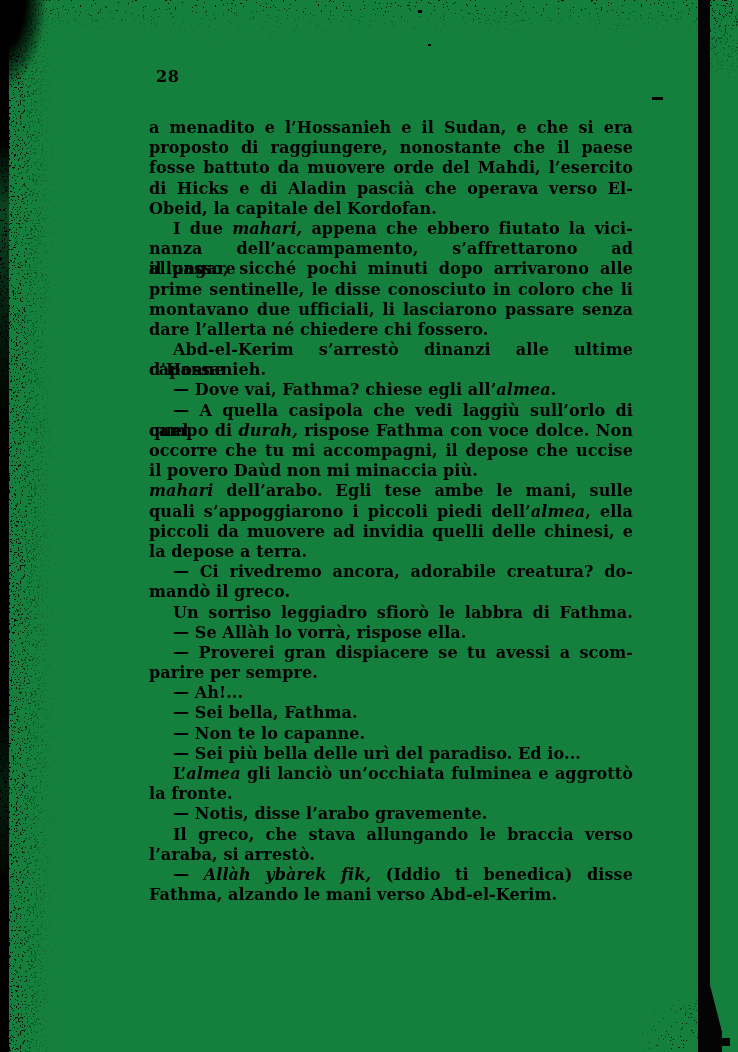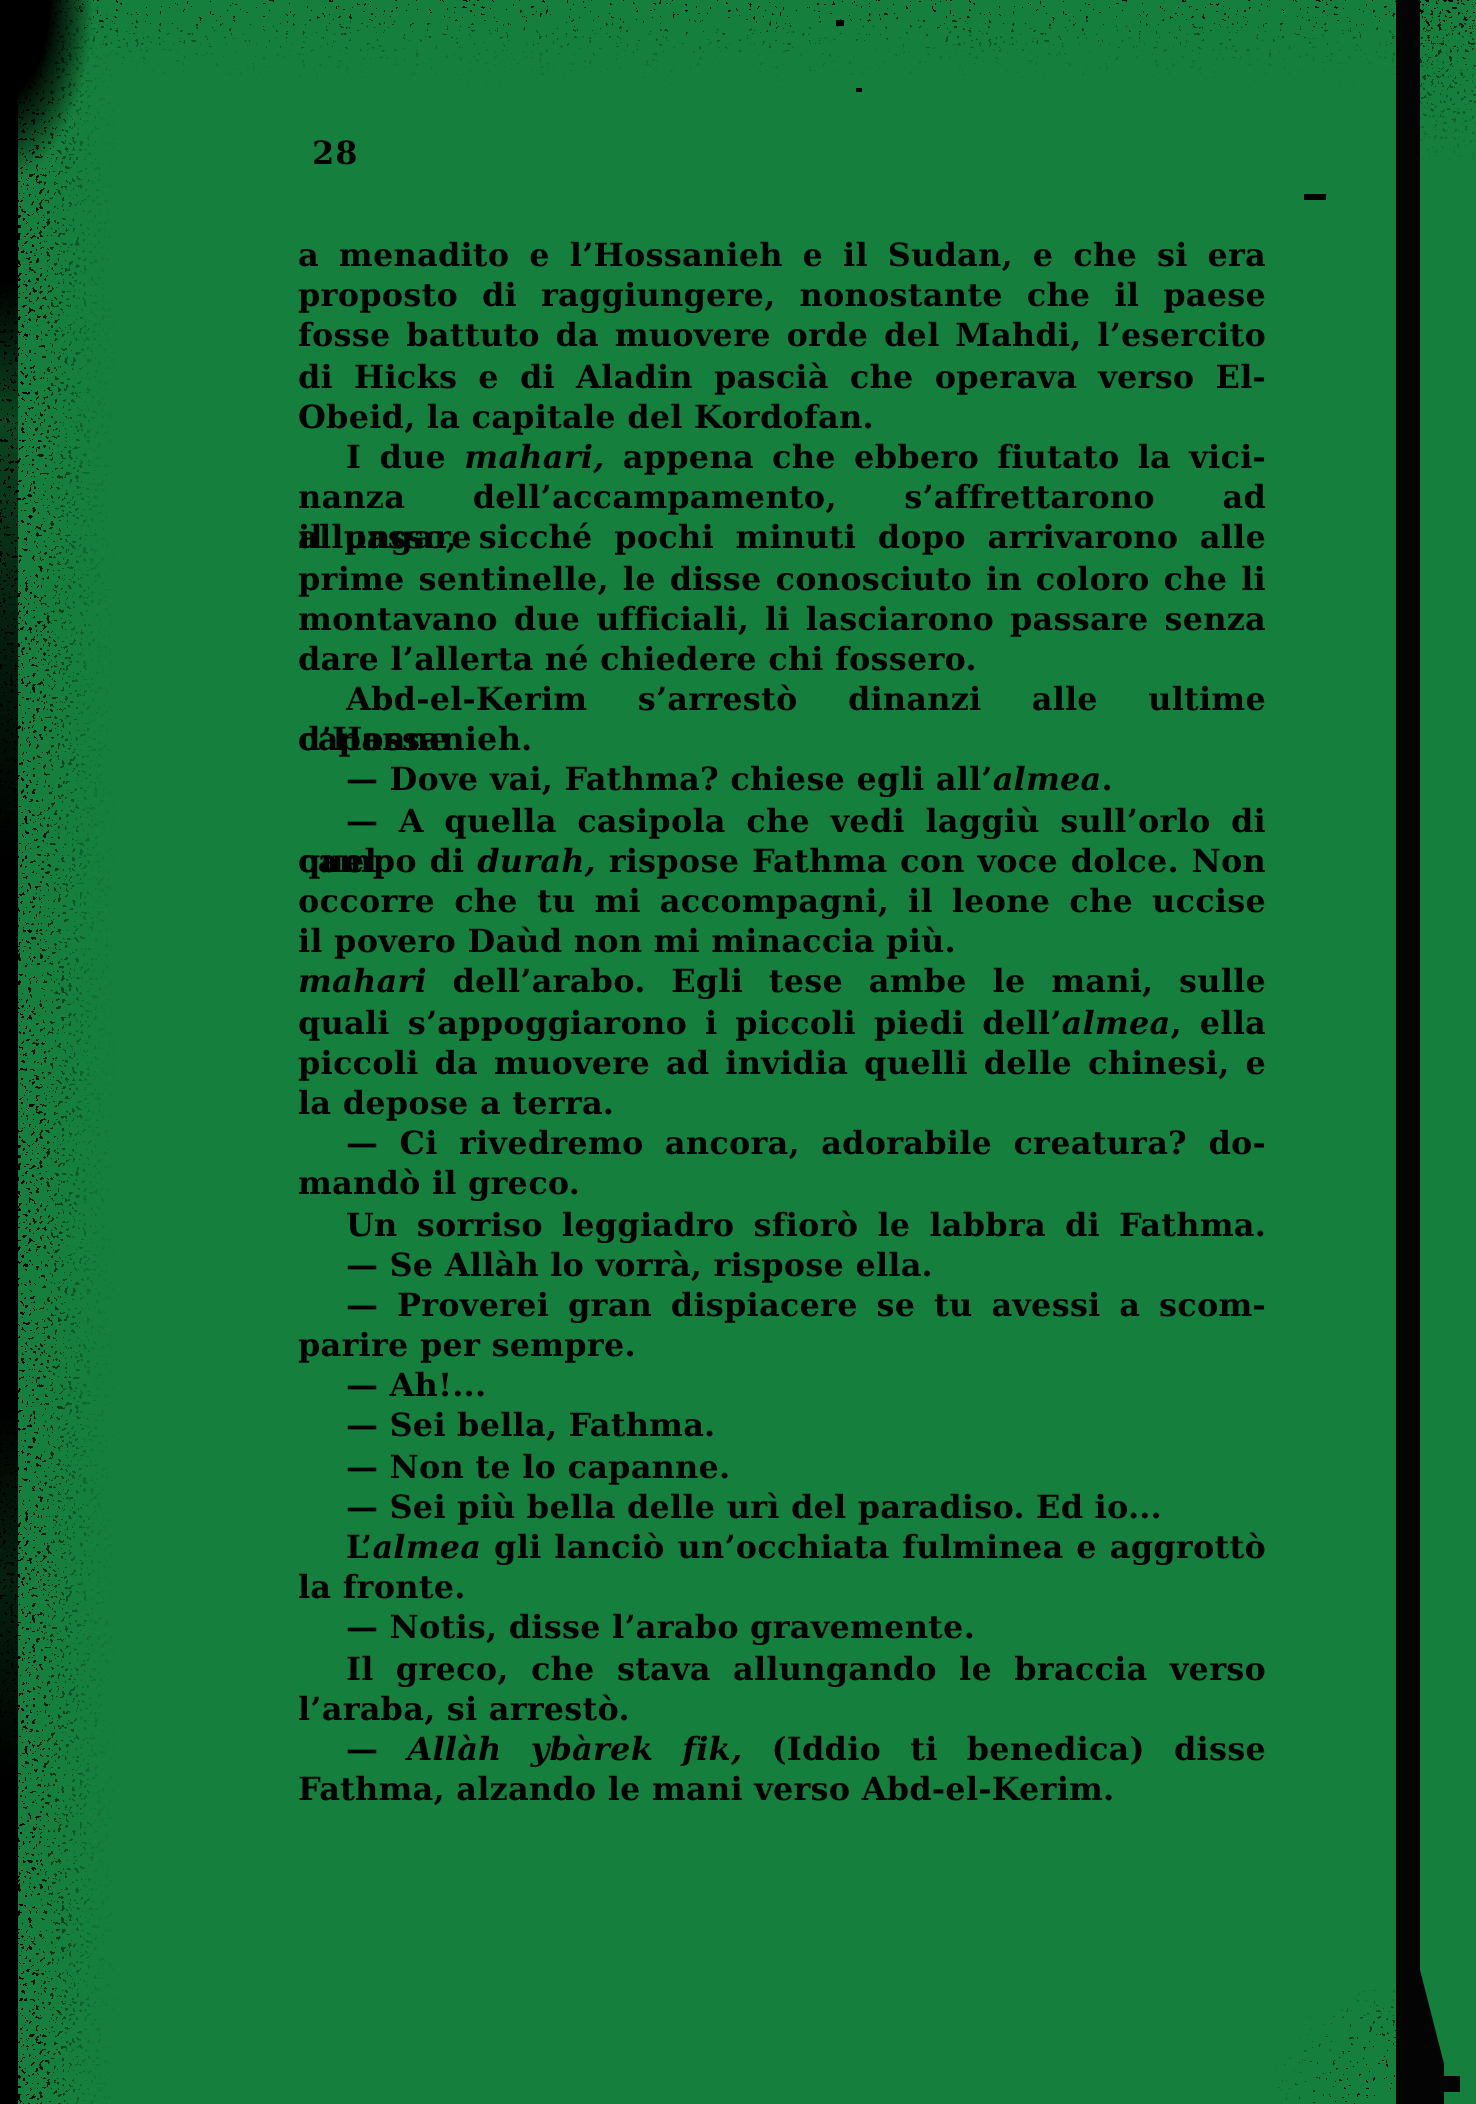--- a/index.html
+++ b/index.html
@@ -153,21 +153,21 @@
       <div class="line fill"><span>nanza dell’accampamento, s’affrettarono ad allungare</span></div>
       <div class="line fill"><span>il passo, sicché pochi minuti dopo arrivarono alle</span></div>
       <div class="line fill"><span>prime sentinelle, le disse conosciuto in coloro che li</span></div>
       <div class="line fill"><span>montavano due ufficiali, li lasciarono passare senza</span></div>
       <div class="line"><span>dare l’allerta né chiedere chi fossero.</span></div>
       <div class="line indent fill"><span>Abd-el-Kerim s’arrestò dinanzi alle ultime capanne</span></div>
       <div class="line"><span>d’Hossanieh.</span></div>
       <div class="line indent"><span>— Dove vai, Fathma? chiese egli all’</span><i>almea</i><span>.</span></div>
       <div class="line indent fill"><span>— A quella casipola che vedi laggiù sull’orlo di quel</span></div>
       <div class="line fill"><span>campo di </span><i>durah,</i><span> rispose Fathma con voce dolce. Non</span></div>
-      <div class="line fill"><span>occorre che tu mi accompagni, il leone che uccise</span></div>
+      <div class="line fill"><span>occorre che tu mi accompagni, il depose che uccise</span></div>
       <div class="line"><span>il povero Daùd non mi minaccia più.</span></div>
       <div class="line fill"><i>mahari</i><span> dell’arabo. Egli tese ambe le mani, sulle</span></div>
       <div class="line fill"><span>quali s’appoggiarono i piccoli piedi dell’</span><i>almea</i><span>, ella</span></div>
       <div class="line fill"><span>piccoli da muovere ad invidia quelli delle chinesi, e</span></div>
       <div class="line"><span>la depose a terra.</span></div>
       <div class="line indent fill"><span>— Ci rivedremo ancora, adorabile creatura? do-</span></div>
       <div class="line"><span>mandò il greco.</span></div>
       <div class="line indent fill"><span>Un sorriso leggiadro sfiorò le labbra di Fathma.</span></div>
       <div class="line indent"><span>— Se Allàh lo vorrà, rispose ella.</span></div>
       <div class="line indent fill"><span>— Proverei gran dispiacere se tu avessi a scom-</span></div>

